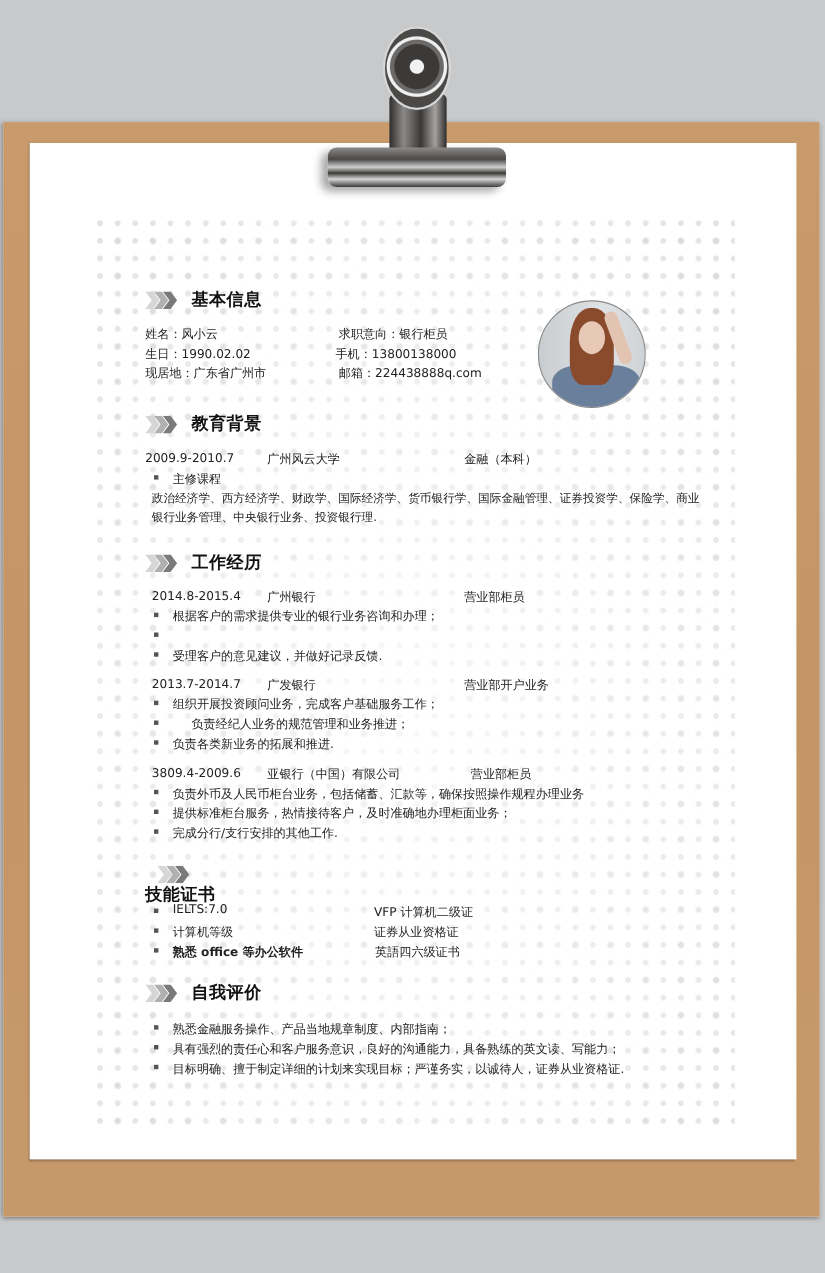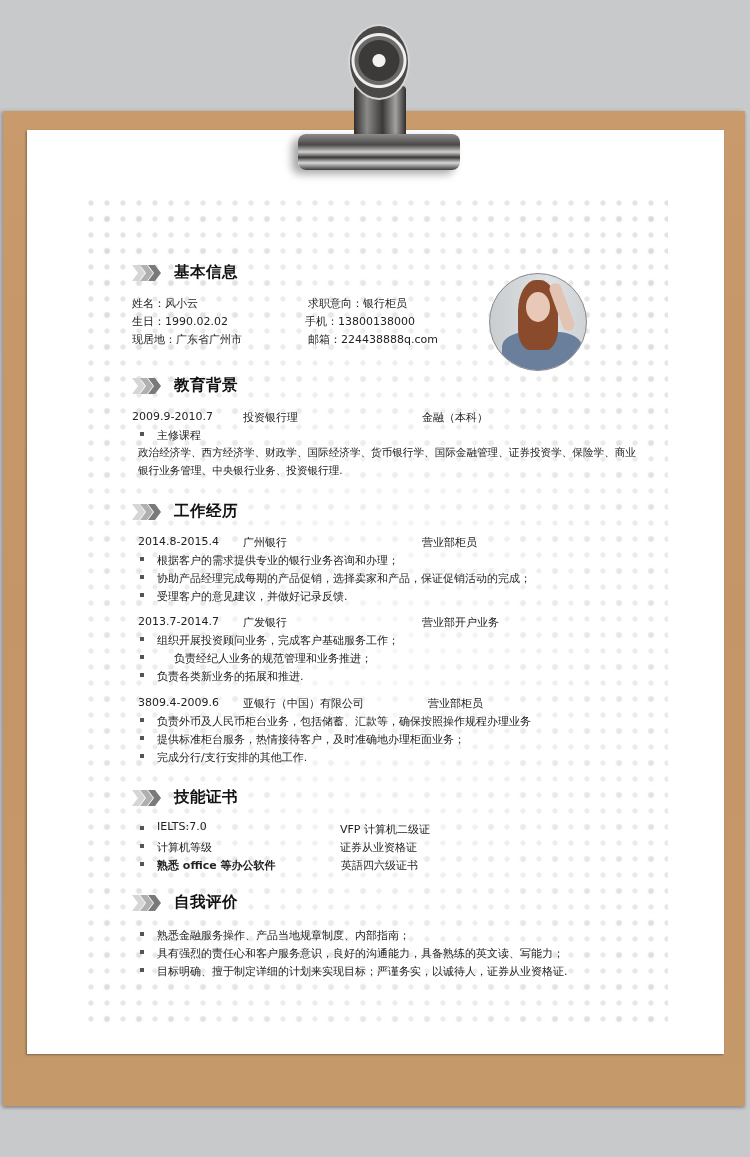--- a/index.html
+++ b/index.html
@@ -105,21 +105,21 @@
 
   <div class="sec-title" style="left:132px; top:362px;">
     <svg class="chev" viewBox="0 0 30 16">
       <path d="M0 0 L7 0 L13 8 L7 16 L0 16 L6 8 Z" fill="#d6d6d6"></path>
       <path d="M8 0 L15 0 L21 8 L15 16 L8 16 L14 8 Z" fill="#b0b0b0"></path>
       <path d="M16 0 L23 0 L29 8 L23 16 L16 16 L22 8 Z" fill="#7a7a7a"></path>
     </svg>
     <span class="t">教育背景</span>
   </div>
   <span class="abs" style="left:132px; top:397px;">2009.9-2010.7</span>
-  <span class="abs" style="left:243px; top:397px;">投资银行理</span>
+  <span class="abs" style="left:243px; top:397px;">广州风云大学</span>
   <span class="abs" style="left:422px; top:397px;">金融（本科）</span>
   <span class="bullet" style="left:140px; top:419px;"></span>
   <span class="abs" style="left:157px; top:415px;">主修课程</span>
   <span class="abs" style="left:138px; top:433px; font-size:10.6px;">政治经济学、西方经济学、财政学、国际经济学、货币银行学、国际金融管理、证券投资学、保险学、商业</span>
   <span class="abs" style="left:138px; top:451px; font-size:10.6px;">银行业务管理、中央银行业务、投资银行理.</span>
 
   <div class="sec-title" style="left:132px; top:488px;">
     <svg class="chev" viewBox="0 0 30 16">
       <path d="M0 0 L7 0 L13 8 L7 16 L0 16 L6 8 Z" fill="#d6d6d6"></path>
       <path d="M8 0 L15 0 L21 8 L15 16 L8 16 L14 8 Z" fill="#b0b0b0"></path>
@@ -127,21 +127,20 @@
     </svg>
     <span class="t">工作经历</span>
   </div>
 
   <span class="abs" style="left:138px; top:522px;">2014.8-2015.4</span>
   <span class="abs" style="left:243px; top:522px;">广州银行</span>
   <span class="abs" style="left:422px; top:522px;">营业部柜员</span>
   <span class="bullet" style="left:140px; top:544px;"></span>
   <span class="abs" style="left:157px; top:540px;">根据客户的需求提供专业的银行业务咨询和办理；</span>
   <span class="bullet" style="left:140px; top:562px;"></span>
-  <span class="abs" style="left:157px; top:558px;">协助产品经理完成每期的产品促销，选择卖家和产品，保证促销活动的完成；</span>
   <span class="bullet" style="left:140px; top:580px;"></span>
   <span class="abs" style="left:157px; top:576px;">受理客户的意见建议，并做好记录反馈.</span>
 
   <span class="abs" style="left:138px; top:602px;">2013.7-2014.7</span>
   <span class="abs" style="left:243px; top:602px;">广发银行</span>
   <span class="abs" style="left:422px; top:602px;">营业部开户业务</span>
   <span class="bullet" style="left:140px; top:624px;"></span>
   <span class="abs" style="left:157px; top:620px;">组织开展投资顾问业务，完成客户基础服务工作；</span>
   <span class="bullet" style="left:140px; top:642px;"></span>
   <span class="abs" style="left:174px; top:638px;font-family:Liberation Serif, serif;">负责经纪人业务的规范管理和业务推进；</span>
@@ -151,21 +150,21 @@
   <span class="abs" style="left:138px; top:683px;">3809.4-2009.6</span>
   <span class="abs" style="left:243px; top:683px;">亚银行（中国）有限公司</span>
   <span class="abs" style="left:428px; top:683px;">营业部柜员</span>
   <span class="bullet" style="left:140px; top:705px;"></span>
   <span class="abs" style="left:157px; top:701px;">负责外币及人民币柜台业务，包括储蓄、汇款等，确保按照操作规程办理业务</span>
   <span class="bullet" style="left:140px; top:723px;"></span>
   <span class="abs" style="left:157px; top:719px;">提供标准柜台服务，热情接待客户，及时准确地办理柜面业务；</span>
   <span class="bullet" style="left:140px; top:741px;"></span>
   <span class="abs" style="left:157px; top:737px;">完成分行/支行安排的其他工作.</span>
 
-  <div class="sec-title" style="left:132px; top:774px;">
+  <div class="sec-title" style="left:132px; top:774px;flex-direction:column;">
     <svg class="chev" viewBox="0 0 30 16">
       <path d="M0 0 L7 0 L13 8 L7 16 L0 16 L6 8 Z" fill="#d6d6d6"></path>
       <path d="M8 0 L15 0 L21 8 L15 16 L8 16 L14 8 Z" fill="#b0b0b0"></path>
       <path d="M16 0 L23 0 L29 8 L23 16 L16 16 L22 8 Z" fill="#7a7a7a"></path>
     </svg>
     <span class="t">技能证书</span>
   </div>
   <span class="bullet" style="left:140px; top:813px;"></span>
   <span class="abs" style="left:157px; top:807px;">IELTS:7.0</span>
   <span class="bullet" style="left:140px; top:831px;"></span>

